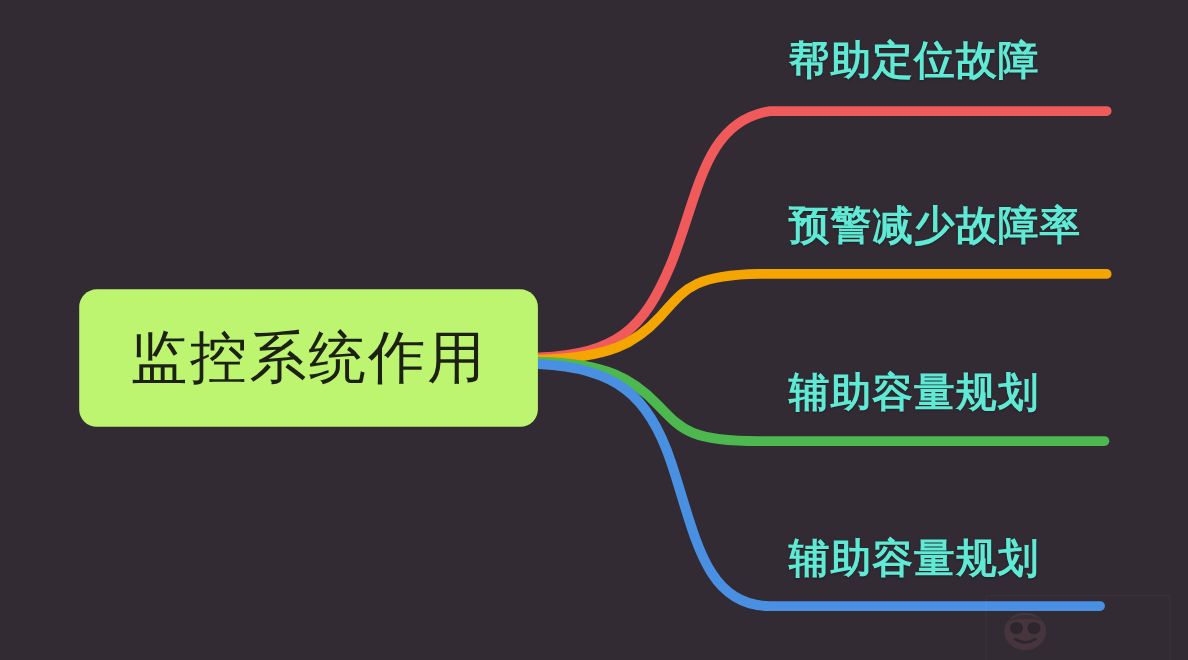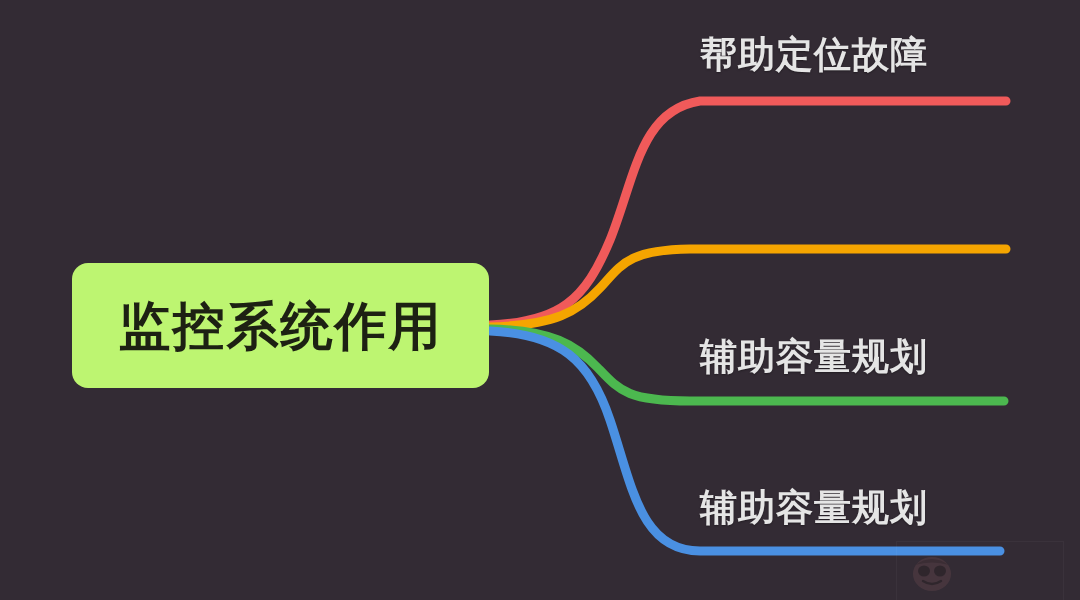--- a/index.html
+++ b/index.html
@@ -38,35 +38,36 @@
     border-radius: 16px;
     display: flex;
     align-items: center;
     justify-content: center;
     box-sizing: border-box;
     z-index: 3;
   }
   #root-label {
     color: #1d2113;
     font-size: 52px;
-    font-weight: bold;
+    font-weight: normal;
     letter-spacing: 2px;
     line-height: 1;
     white-space: nowrap;
   }
   .branch-label {
     position: absolute;
-    color: #e5e5e5;
+    color: #5eead4;
     font-size: 37px;
     font-weight: bold;
     letter-spacing: 1px;
     line-height: 1;
     white-space: nowrap;
     z-index: 3;
     text-shadow: 0 1px 2px rgba(0,0,0,0.35);
+    margin-left: 17px;
   }
   #label-0 { left: 700px; top: 36px; }
   #label-1 { left: 700px; top: 186px; }
   #label-2 { left: 700px; top: 338px; }
   #label-3 { left: 700px; top: 489px; }
 
   #watermark {
     position: absolute;
     left: 896px;
     top: 541px;
@@ -96,20 +97,21 @@
     <path class="branch-path" d="M 490 327 C 555 325, 578 312, 600 288 C 622 264, 628 250, 690 249 L 1006 249" stroke="#f5a500"></path>
     <path class="branch-path" d="M 490 329 C 552 330, 576 345, 598 368 C 620 391, 628 401, 690 401 L 1004 401" stroke="#4cb84f"></path>
     <path class="branch-path" d="M 490 331 C 560 334, 590 360, 610 420 C 632 485, 640 551, 700 551 L 1000 551" stroke="#4a90e2"></path>
   </svg>
 
   <div id="root-node">
     <span id="root-label">监控系统作用</span>
   </div>
 
   <div class="branch-label" id="label-0">帮助定位故障</div>
+  <div class="branch-label" id="label-1">预警减少故障率</div>
   <div class="branch-label" id="label-2">辅助容量规划</div>
   <div class="branch-label" id="label-3">辅助容量规划</div>
 
   <div id="watermark">
     <svg id="watermark-face" viewBox="0 0 46 44">
       <ellipse cx="23" cy="25" rx="19" ry="17" fill="#6b4a4f"></ellipse>
       <path d="M 6 16 Q 23 4 40 16 Q 23 11 6 16 Z" fill="#4a3236"></path>
       <ellipse cx="15" cy="22" rx="6" ry="5.5" fill="#2a1d20"></ellipse>
       <ellipse cx="31" cy="22" rx="6" ry="5.5" fill="#2a1d20"></ellipse>
       <path d="M 14 32 Q 23 38 32 32" stroke="#2a1d20" stroke-width="2.5" fill="none" stroke-linecap="round"></path>

